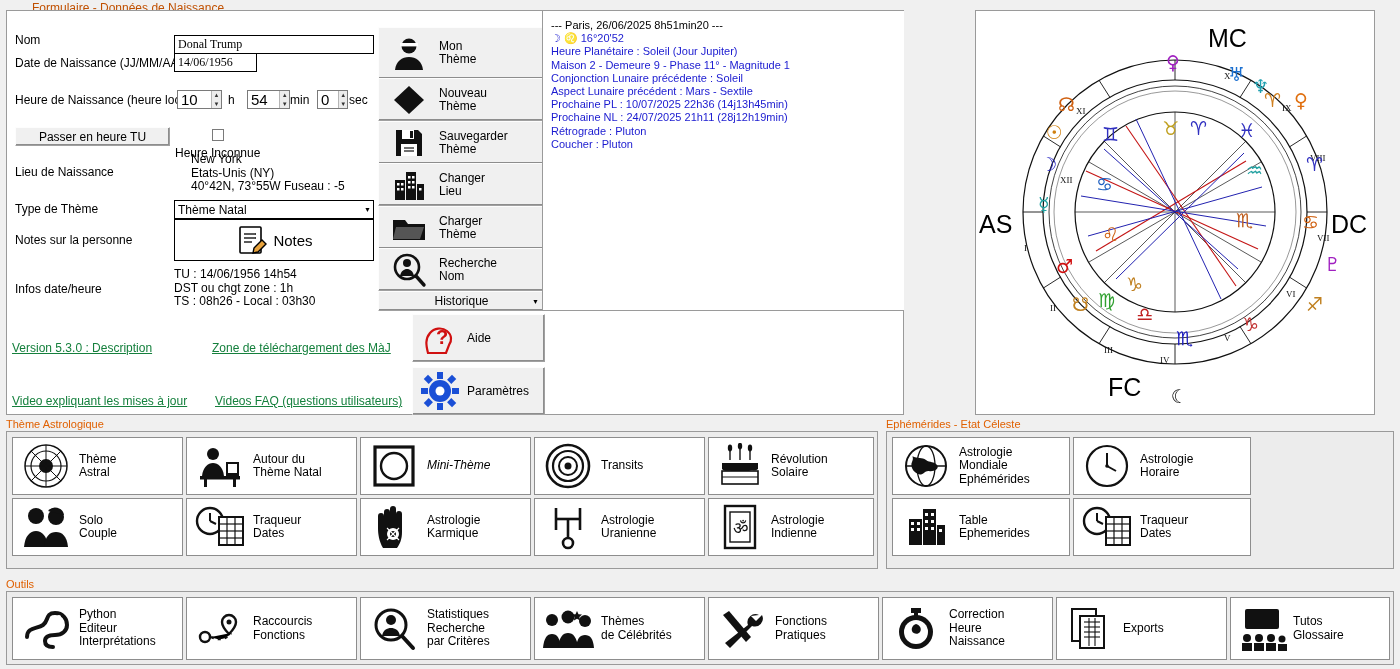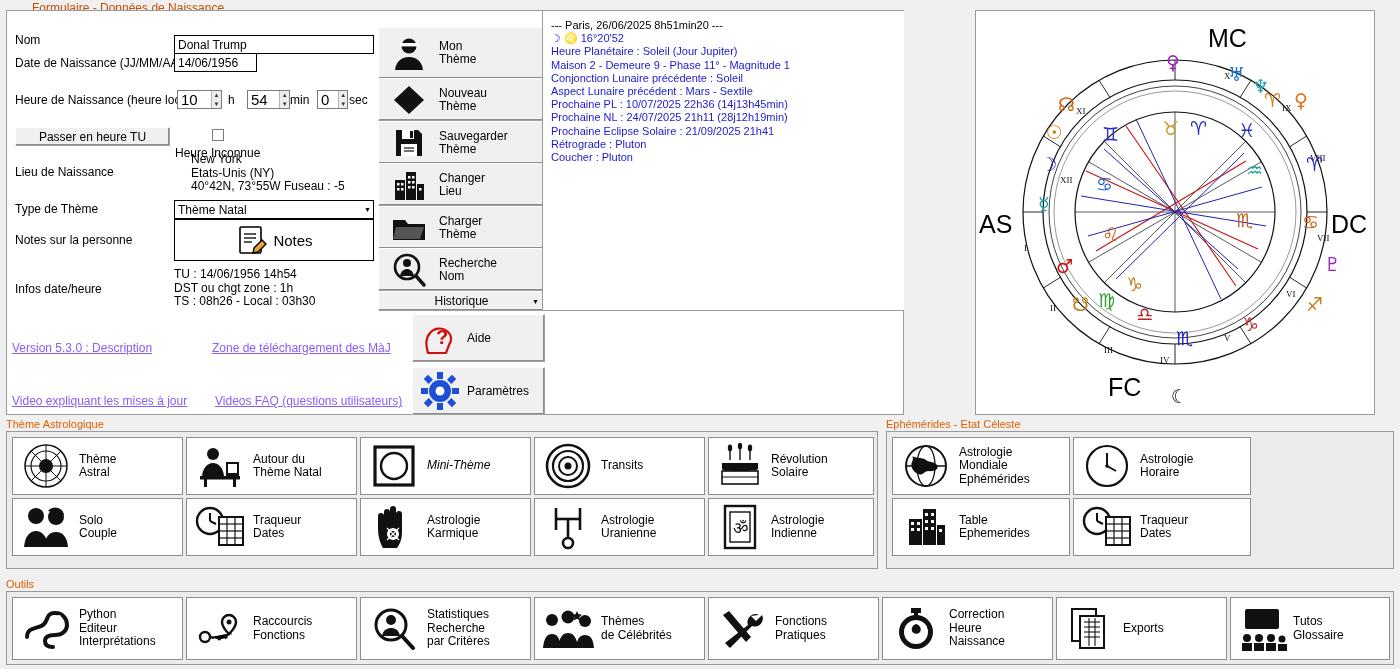--- a/index.html
+++ b/index.html
@@ -32,21 +32,21 @@
     color: #e06000;
   }
 
   
   #form-panel { left: 6px; top: 10px; width: 898px; height: 405px; }
   .lbl { position: absolute; font-size: 12px; }
   input.txt {
     position: absolute;
     border: 1px solid #000;
     background: #fff;
-    font-family: Liberation Sans, sans-serif;
+    font-family: Liberation Serif, serif;
     font-size: 12px;
     padding: 7px 3px;
     height: 19px;
   }
   .spin {
     position: absolute;
     height: 19px;
     border: 1px solid #7a7a7a;
     background: #fff;
     display: flex;
@@ -128,21 +128,21 @@
     align-items: center;
     justify-content: center;
     gap: 4px;
   }
   .infoline { font-size: 11px; line-height: 13.2px; color: #1a1ad0; white-space: nowrap; }
   .infoline.hdr { color: #000; }
 
   
   a.link {
     position: absolute;
-    color: #8b5cf6;
+    color: #15803d;
     text-decoration: underline;
     font-size: 12px;
     cursor: pointer;
   }
 
   
   #chart-panel { left: 975px; top: 10px; width: 400px; height: 405px; }
 
   
   .tilegroup { position: absolute; background: #ececec; border: 1px solid #9a9a9a; }
@@ -367,21 +367,20 @@
     <div style="position:absolute; left:535px; top:0px; width:362px; height:300px; border-left:1px solid #9a9a9a; border-bottom:1px solid #9a9a9a; background:#fff;">
       <div style="padding:8px 0 0 8px;">
         <div class="infoline hdr">--- Paris, 26/06/2025 8h51min20 ---</div>
         <div class="infoline">☽ ♌ 16°20'52</div>
         <div class="infoline">Heure Planétaire : Soleil (Jour Jupiter)</div>
         <div class="infoline">Maison 2 - Demeure 9 - Phase 11° - Magnitude 1</div>
         <div class="infoline">Conjonction Lunaire précédente : Soleil</div>
         <div class="infoline">Aspect Lunaire précédent : Mars - Sextile</div>
         <div class="infoline">Prochaine PL : 10/07/2025 22h36 (14j13h45min)</div>
         <div class="infoline">Prochaine NL : 24/07/2025 21h11 (28j12h19min)</div>
-        <div class="infoline">Prochaine Eclipse Solaire : 21/09/2025 21h41</div>
         <div class="infoline">Rétrograde : Pluton</div>
         <div class="infoline">Coucher : Pluton</div>
       </div>
     </div>
   </div>
 
   <div class="panel" id="chart-panel">
     <svg width="398" height="403" viewBox="0 0 398 403">
 
       <circle cx="199" cy="201" r="152" fill="none" stroke="#111" stroke-width="1.2"></circle>

